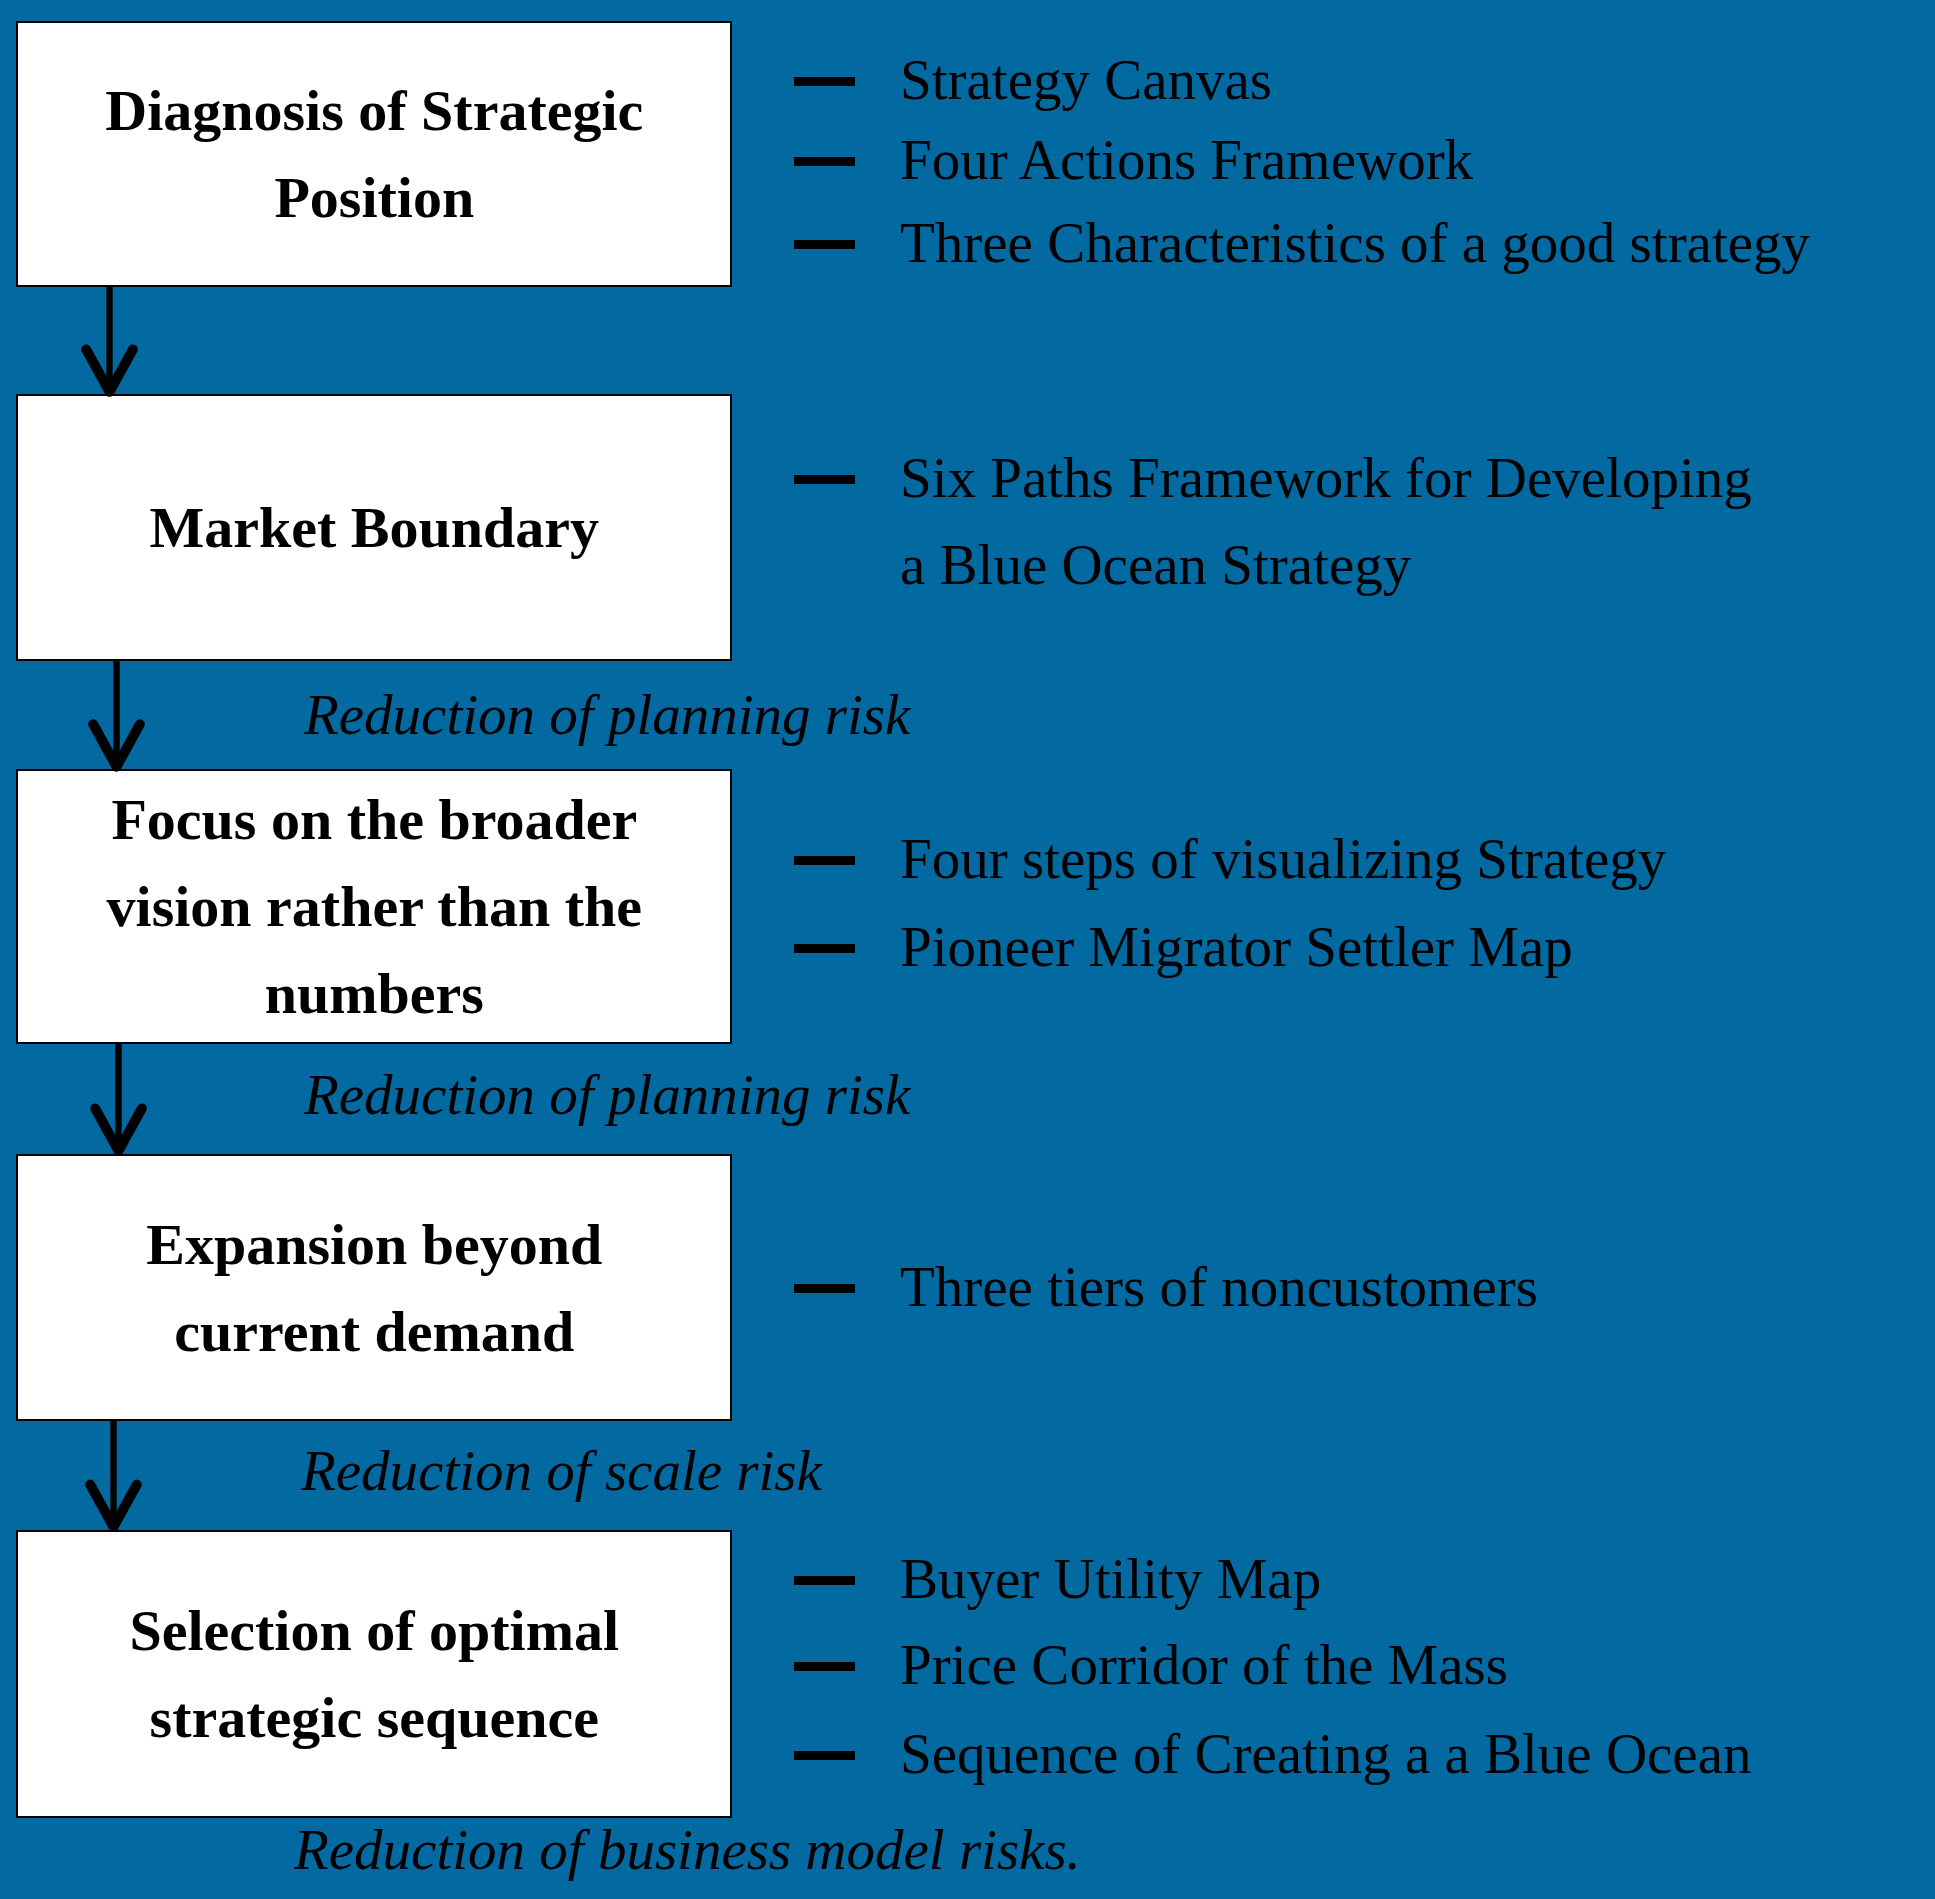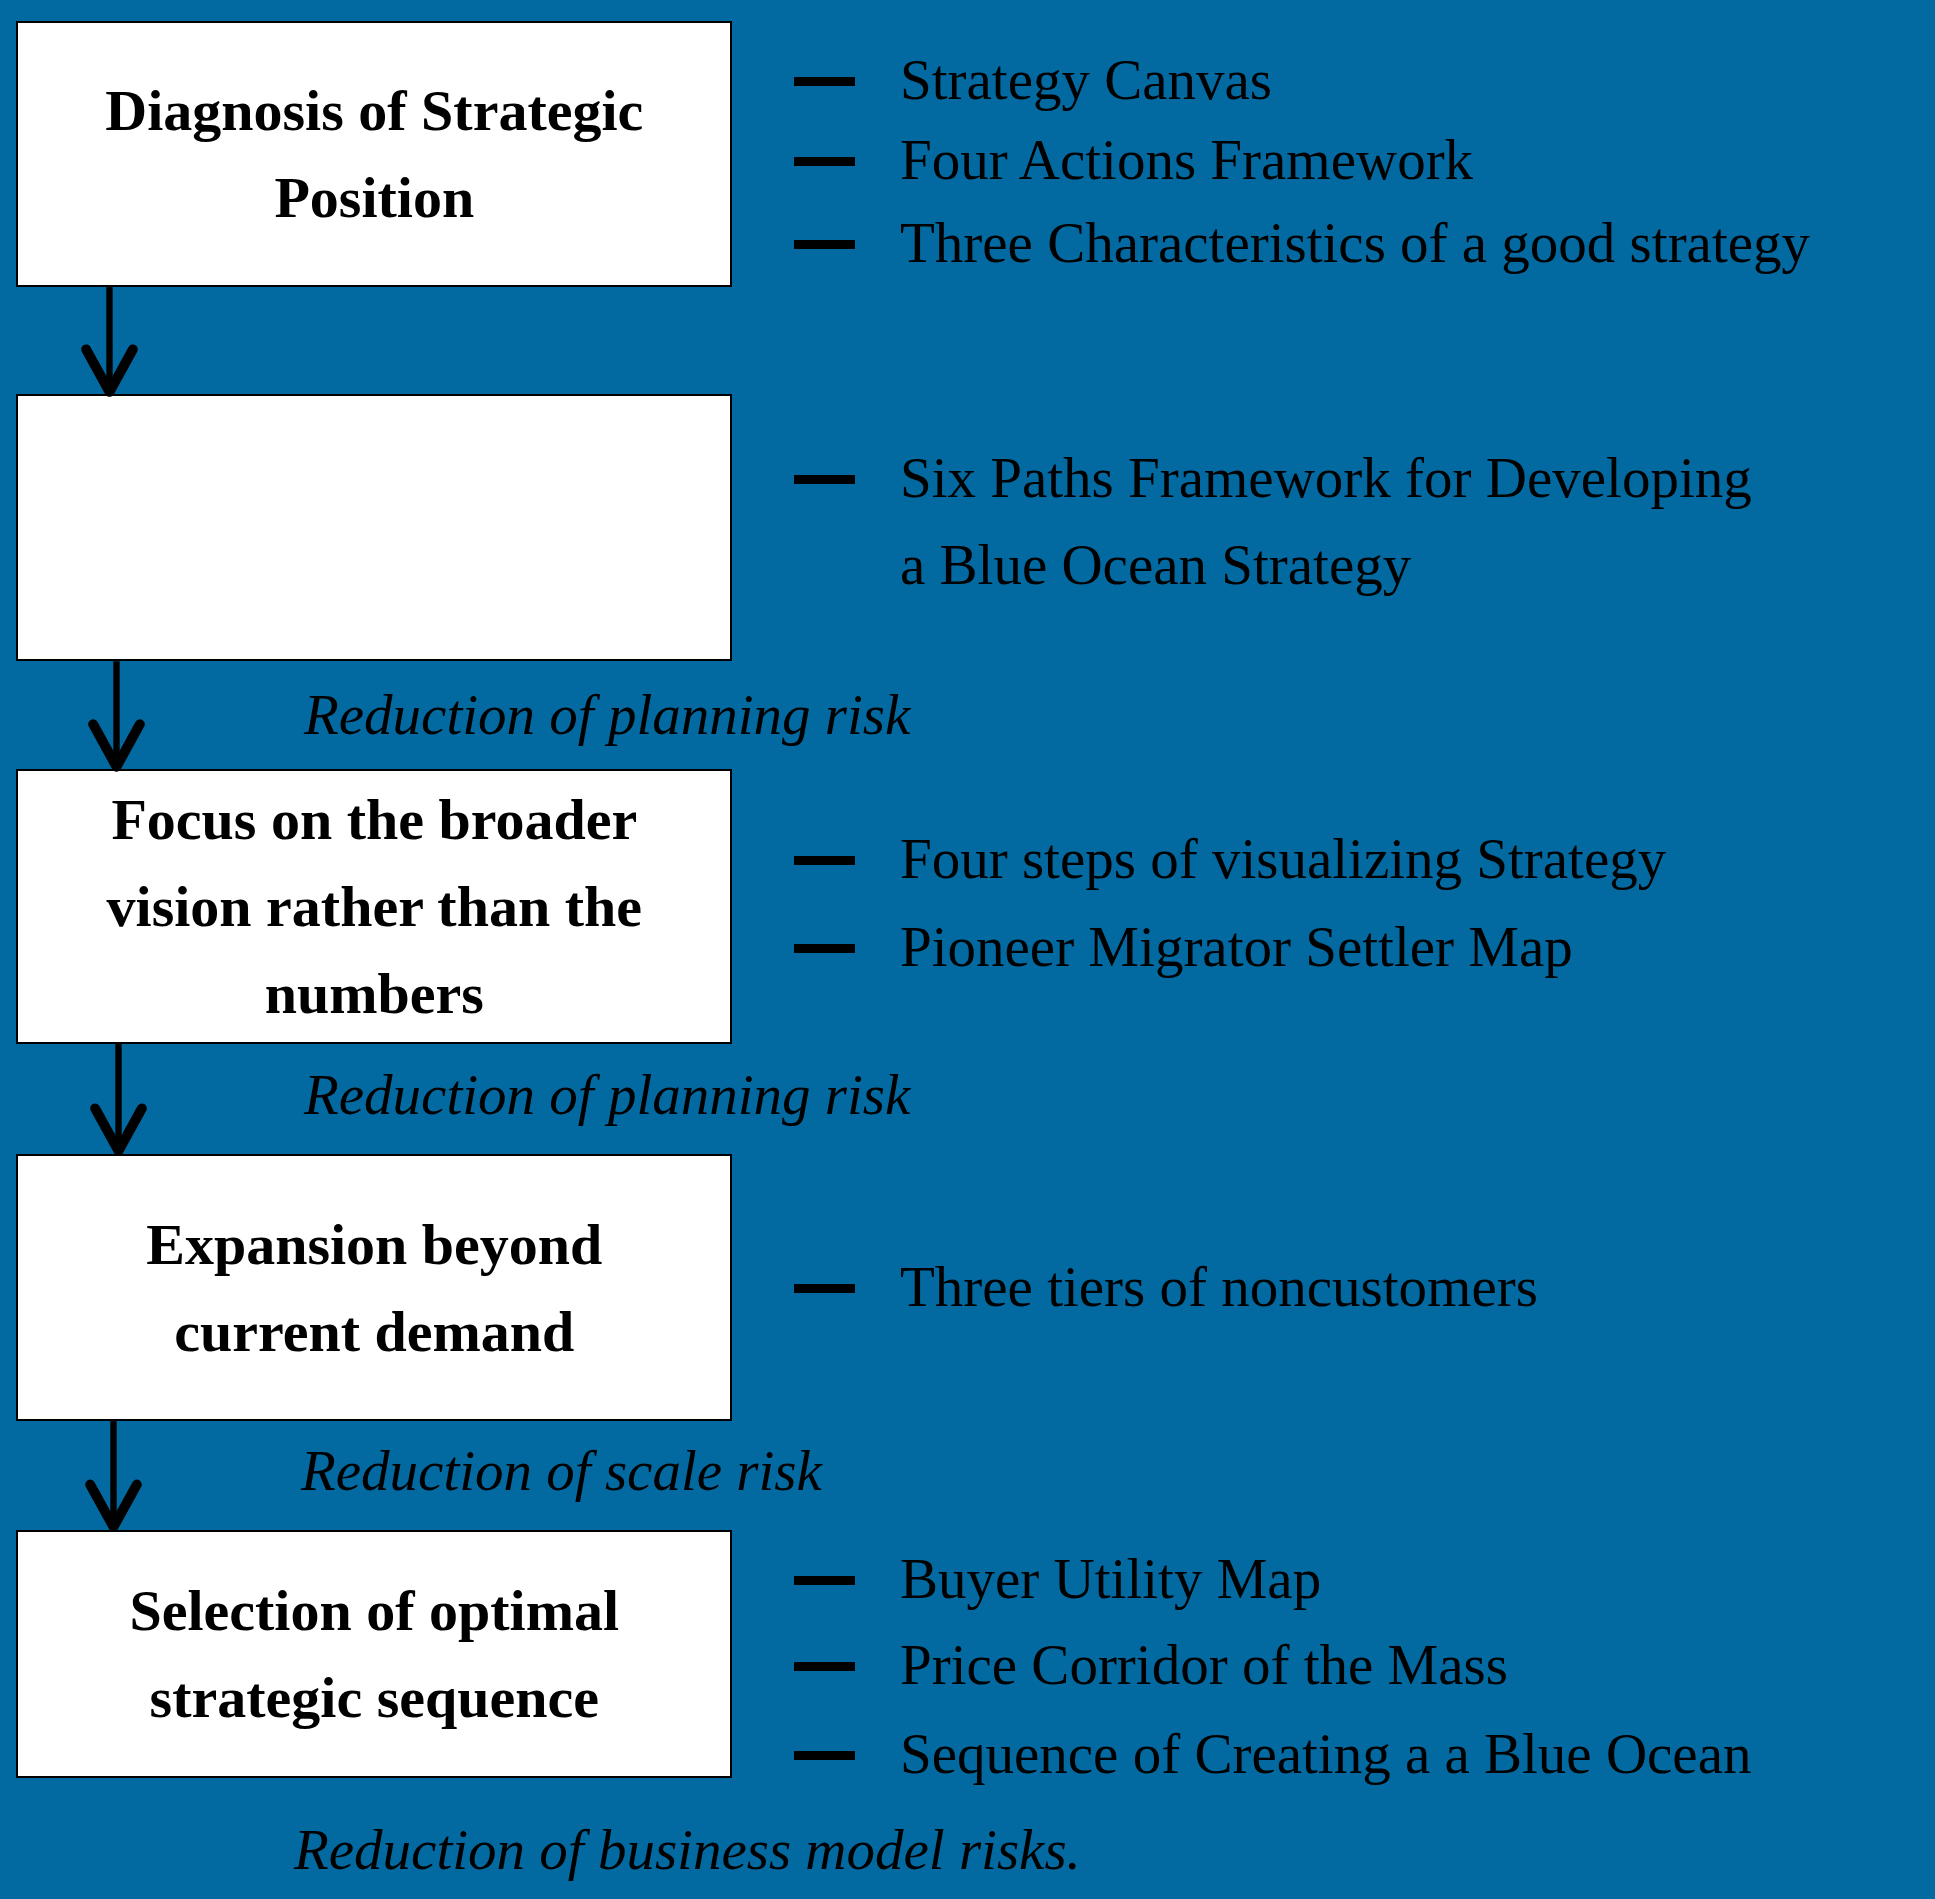--- a/index.html
+++ b/index.html
@@ -65,31 +65,32 @@
 </style>
 </head>
 <body>
 
 <div class="stage">
     <div class="flow-box" style="top: 20.5px; height: 266px;">
       <div class="box-line">Diagnosis of Strategic</div>
       <div class="box-line">Position</div>
     </div>
     <div class="flow-box" style="top: 394px; height: 267px;">
+      <div class="box-line">Market Boundary</div>
     </div>
     <div class="flow-box" style="top: 769px; height: 275px;">
       <div class="box-line">Focus on the broader</div>
       <div class="box-line">vision rather than the</div>
       <div class="box-line">numbers</div>
     </div>
     <div class="flow-box" style="top: 1154px; height: 267px;">
       <div class="box-line">Expansion beyond</div>
       <div class="box-line">current demand</div>
     </div>
-    <div class="flow-box" style="top: 1530px; height: 248px;">
+    <div class="flow-box" style="top: 1530px; height: 288px;">
       <div class="box-line">Selection of optimal</div>
       <div class="box-line">strategic sequence</div>
     </div>
     <svg class="down-arrow" width="85" height="112" viewBox="0 0 120 158" style="left: 67px; top: 287px;">
       <line x1="60" y1="0" x2="60" y2="144" stroke="#000000" stroke-width="9"></line>
       <polyline points="27,88 60,148 93,88" fill="none" stroke="#000000" stroke-width="14" stroke-linecap="round" stroke-linejoin="round"></polyline>
     </svg>
     <svg class="down-arrow" width="85" height="113" viewBox="0 0 120 159" style="left: 74px; top: 661px;">
       <line x1="60" y1="0" x2="60" y2="145" stroke="#000000" stroke-width="9"></line>
       <polyline points="27,89 60,149 93,89" fill="none" stroke="#000000" stroke-width="14" stroke-linecap="round" stroke-linejoin="round"></polyline>

